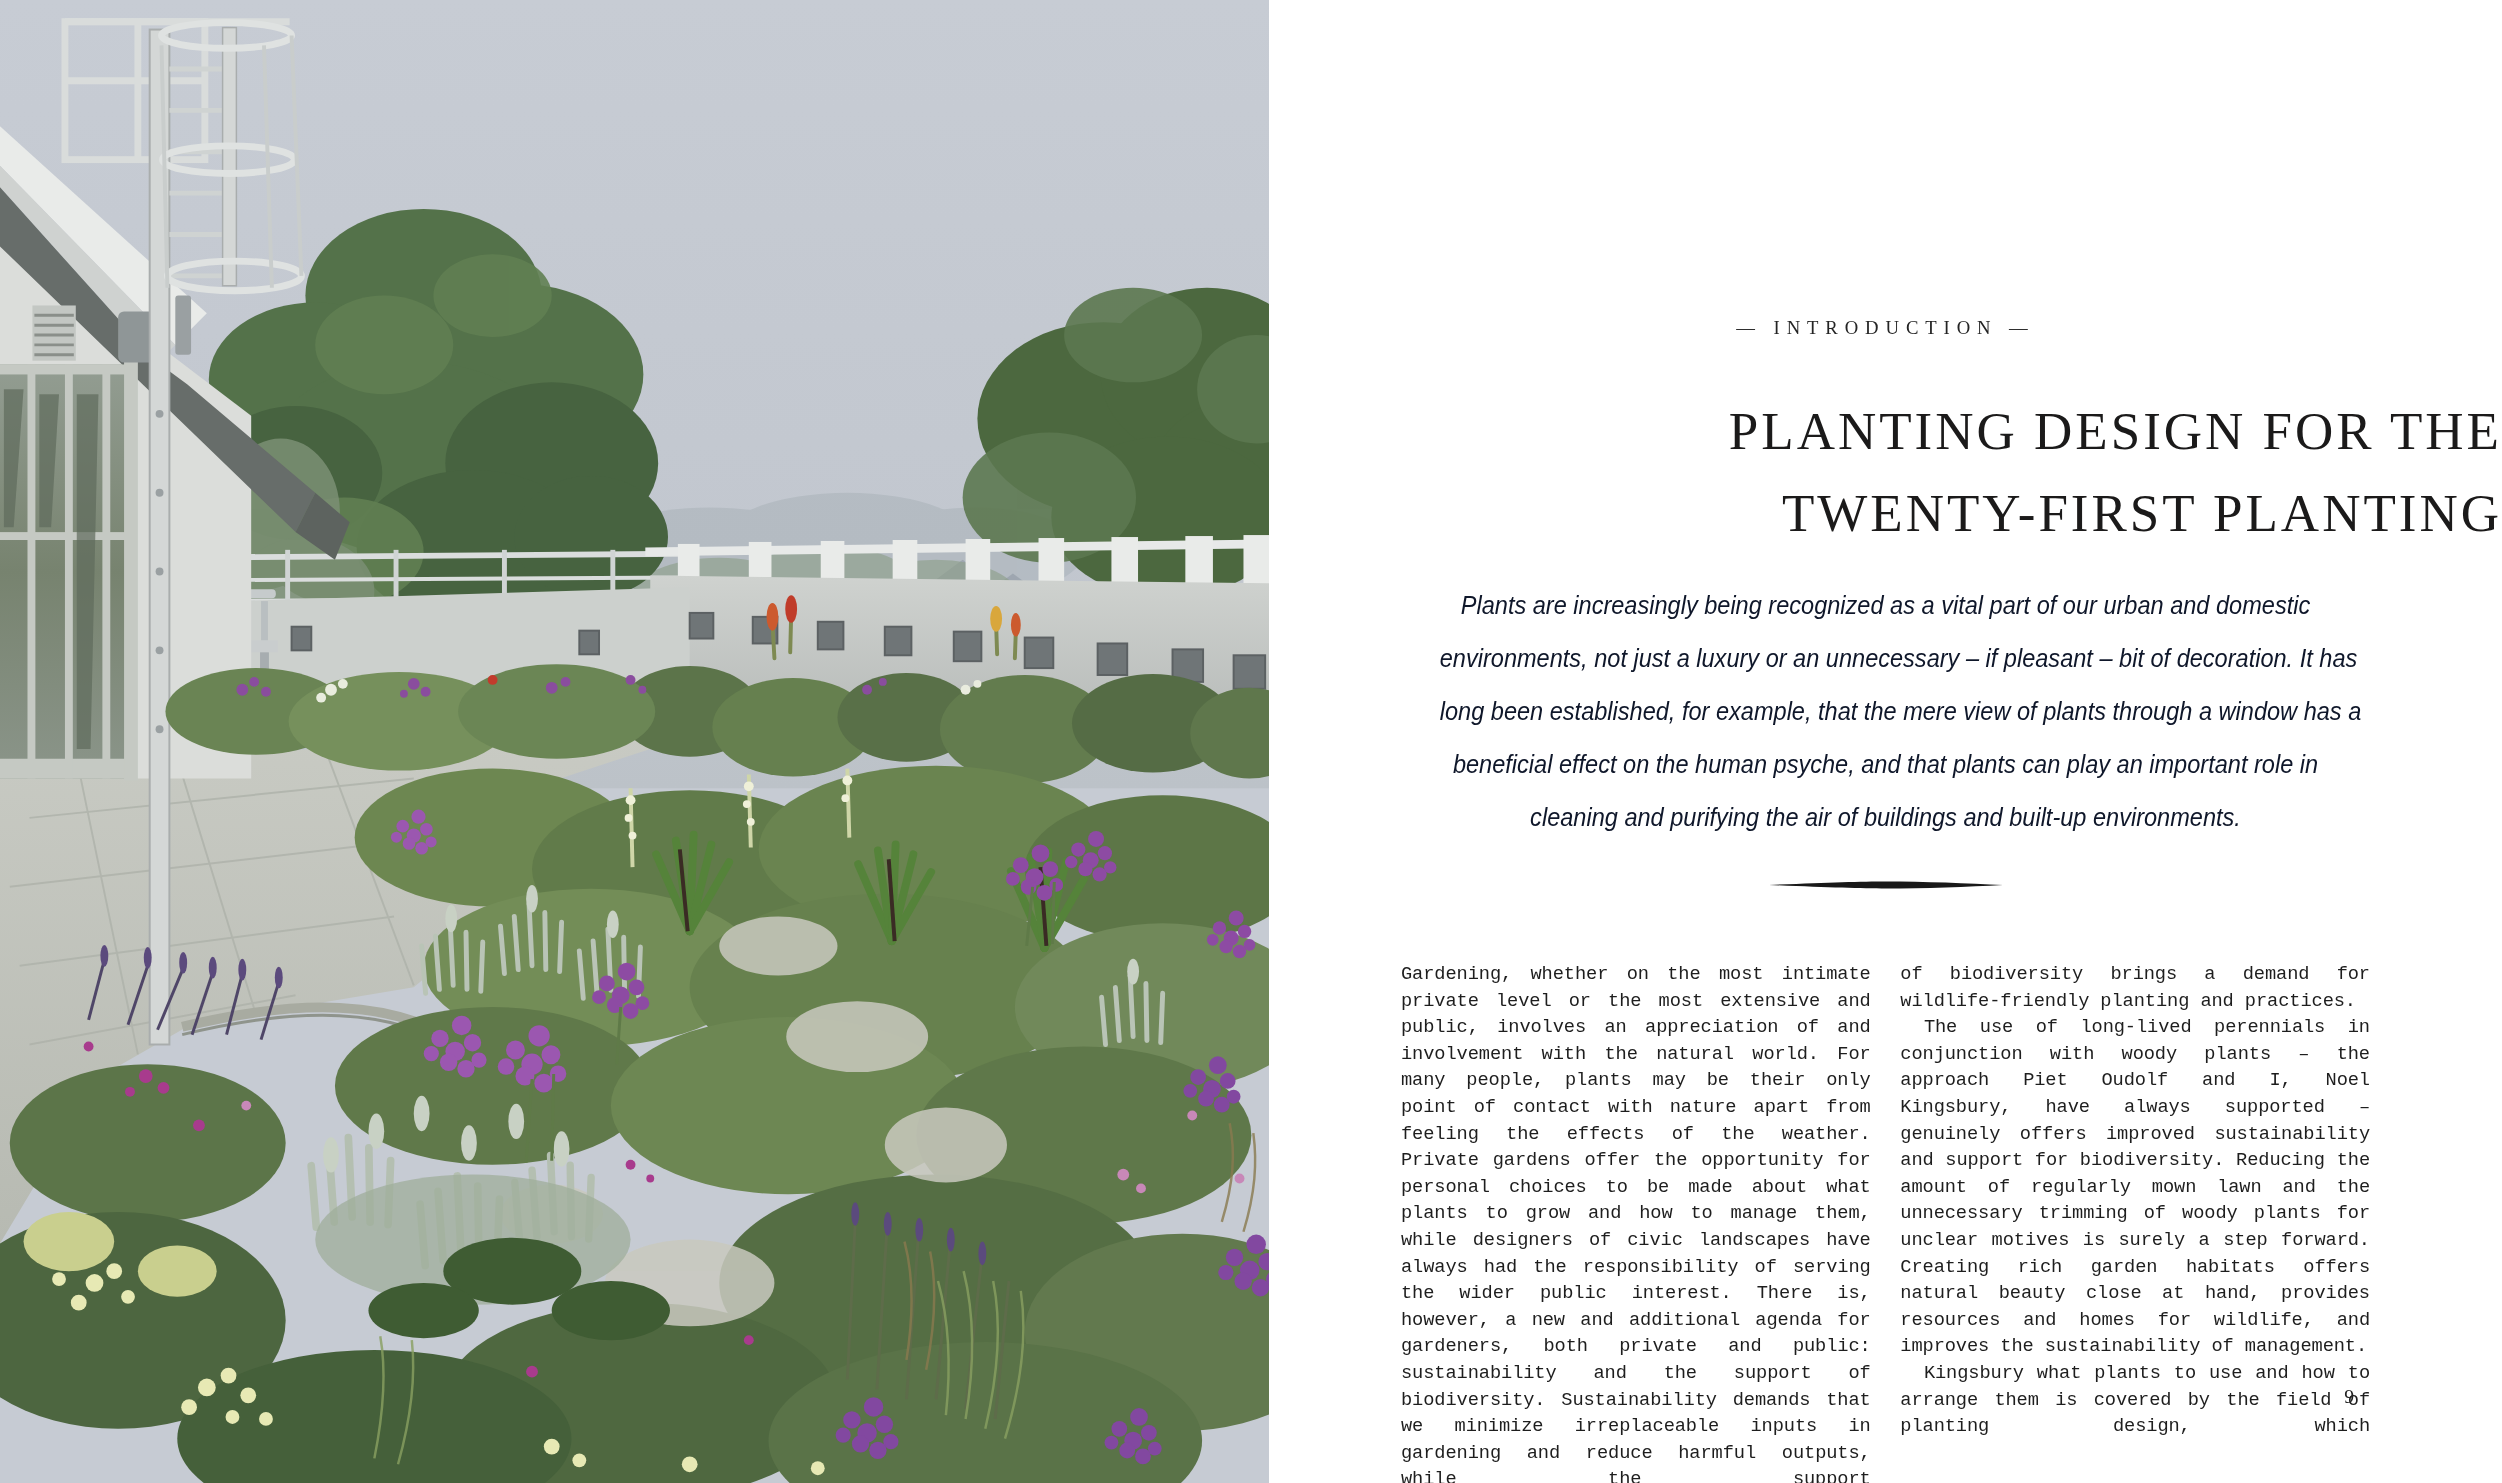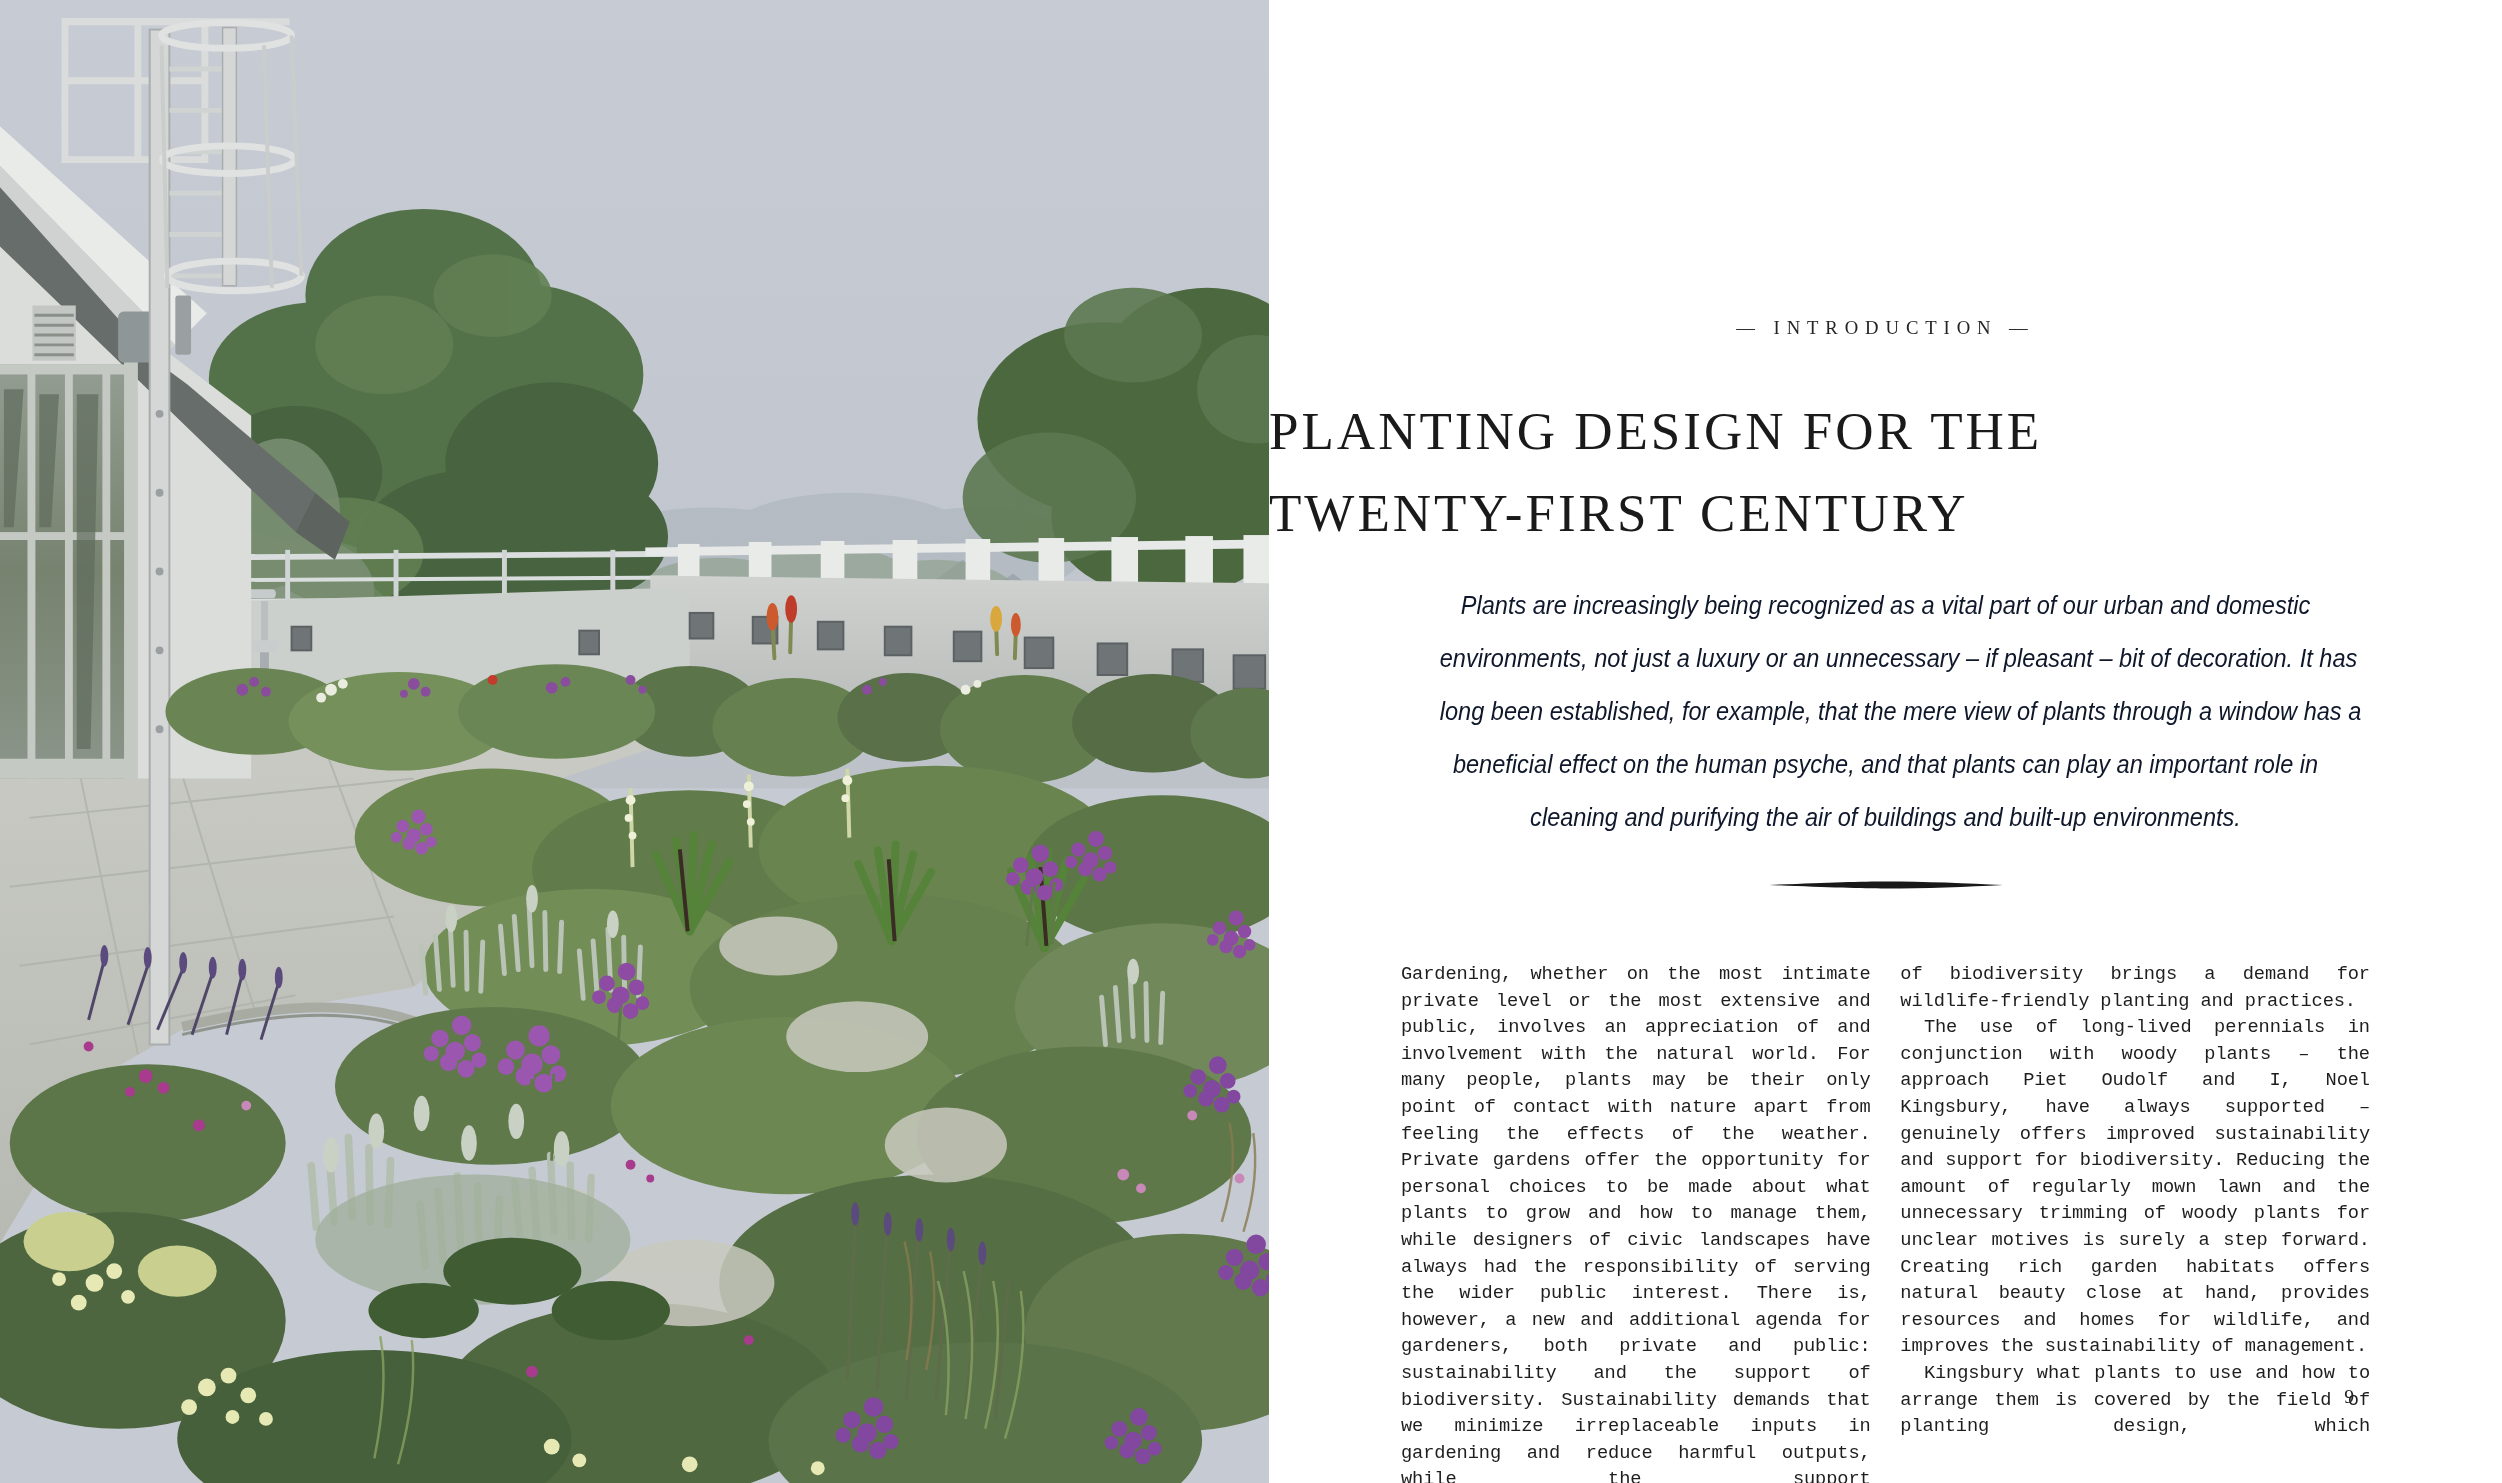--- a/index.html
+++ b/index.html
@@ -30,21 +30,21 @@
   .kicker{
     position:absolute;top:317px;left:0;right:0;
     text-align:center;
     font-size:18.7px;
     letter-spacing:6.9px;
     color:#242424;
     font-variant:normal;
   }
   .title{
     position:absolute;top:390px;left:0;right:0;
-    text-align:left;
+    text-align:right;
     font-size:53px;
     line-height:82px;
     letter-spacing:3px;
     font-weight:400;
     color:#1b1a1a;
     margin:0;
   }
   .lede{
     position:absolute;top:579px;left:132px;width:969px;
     text-align:center;
@@ -580,21 +580,21 @@
       </g>
     </svg>
   </figure>
 
   <div class="page-right">
 
     <div class="kicker">— INTRODUCTION —</div>
 
     <h1 class="title">
       <span>PLANTING DESIGN FOR THE</span><br>
-      <span>TWENTY-FIRST CENTURY</span>
+      <span>TWENTY-FIRST PLANTING</span>
     </h1>
 
     <div class="lede">
       <div class="lede-line">Plants are increasingly being recognized as a vital part of our urban and domestic</div>
       <div class="lede-line">environments, not just a luxury or an unnecessary – if pleasant – bit of decoration. It has</div>
       <div class="lede-line">long been established, for example, that the mere view of plants through a window has a</div>
       <div class="lede-line">beneficial effect on the human psyche, and that plants can play an important role in</div>
       <div class="lede-line">cleaning and purifying the air of buildings and built-up environments.</div>
     </div>
 

